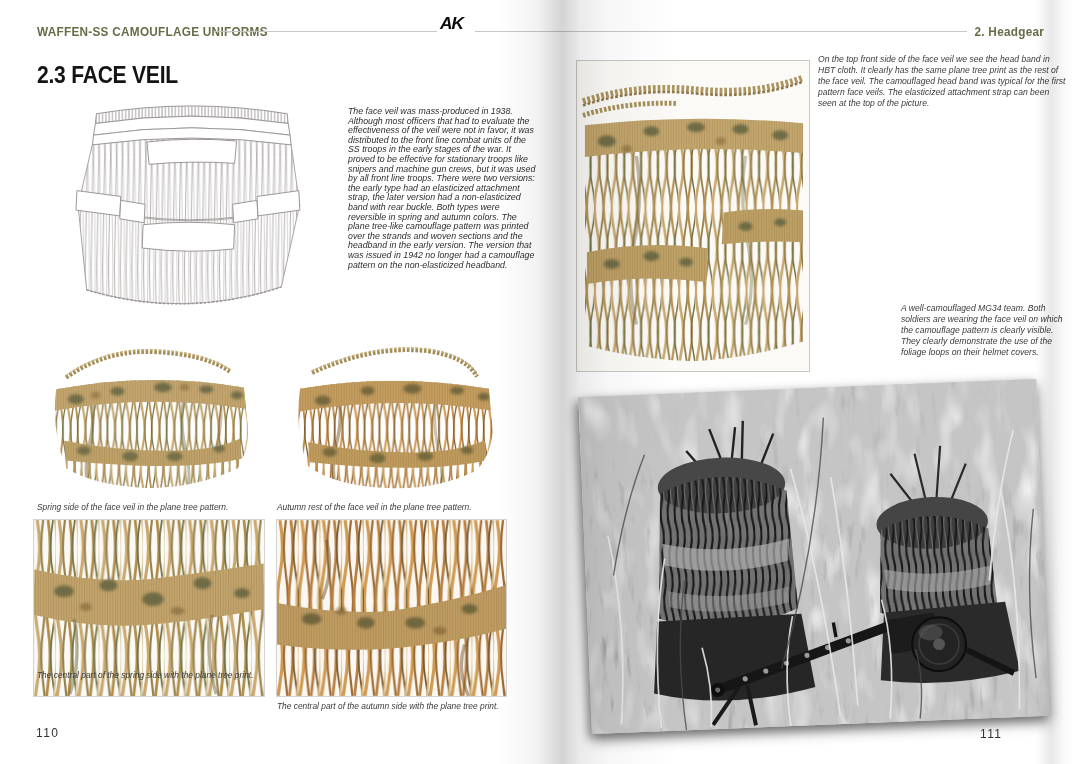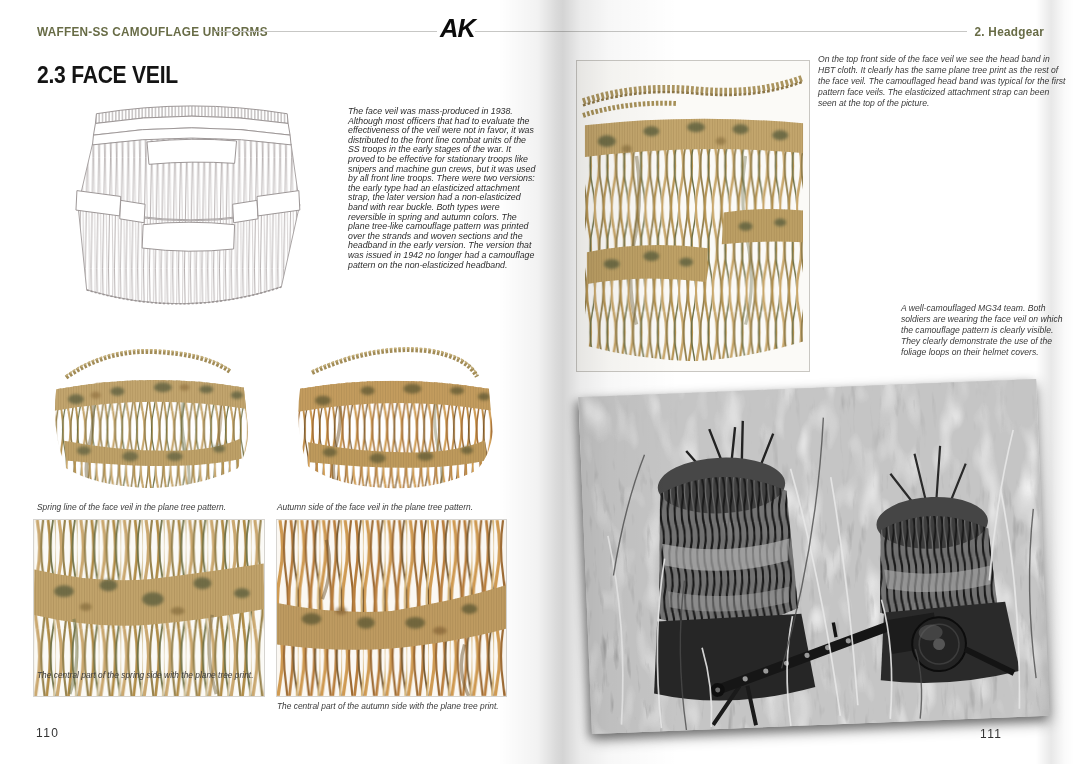--- a/index.html
+++ b/index.html
@@ -14,21 +14,21 @@
 
   
   .hdr{
     font-weight:bold; font-size:12.5px; letter-spacing:.3px;
     color:var(--olive); white-space:nowrap;
     transform:scaleX(.94); transform-origin:left center;
   }
   .hdr.right{ transform-origin:right center; }
   .rule{ height:1px; background:#c7c7c5; }
   .ak{
-    font-weight:bold; font-style:italic; font-size:25px; color:#0b0b0b;
+    font-weight:bold; font-style:italic; font-size:17px; color:#0b0b0b;
     letter-spacing:-1px; transform:scaleX(1.02); transform-origin:left center;
     white-space:nowrap;
   }
 
   .section-title{
     font-weight:bold; font-size:24px; color:#141414; letter-spacing:-.3px;
     transform:scaleX(.88); transform-origin:left center; white-space:nowrap;
   }
 
   .body-text{
@@ -190,22 +190,22 @@
     <g filter="url(#bl1)" fill="#5e5a35" opacity="0.75">
       <ellipse cx="52" cy="116" rx="7" ry="4.5"></ellipse>
           <ellipse cx="100" cy="122" rx="8" ry="5"></ellipse>
       <ellipse cx="148" cy="120" rx="8" ry="4.5"></ellipse>
           <ellipse cx="190" cy="114" rx="6" ry="4"></ellipse>
     </g>
   </g>
 </svg>
 </div>
 
-<div class="abs caption" style="left:37px; top:502px; width:236px;">Spring line of the face veil in the plane tree pattern.</div>
-<div class="abs caption" style="left:277px; top:502px; width:236px;">Autumn side of the face veil in the plane tree pattern.</div>
+<div class="abs caption" style="left:37px; top:502px; width:236px;">Spring side of the face veil in the plane tree pattern.</div>
+<div class="abs caption" style="left:277px; top:502px; width:236px;">Autumn rest of the face veil in the plane tree pattern.</div>
 
 <div class="abs photo framed" style="left:33px; top:519px; width:230px; height:176px;">
 <svg viewBox="0 0 232 178" xmlns="http://www.w3.org/2000/svg">
   <defs>
     <pattern id="fsl" patternUnits="userSpaceOnUse" width="22" height="110">
       <path d="M3,0 q5,28 0,55 q-5,27 0,55" stroke="#caa870" stroke-width="3.2" fill="none"></path>
       <path d="M9,0 q-4,28 0,55 q4,27 0,55" stroke="#97834e" stroke-width="2.2" fill="none"></path>
       <path d="M14,0 q4,28 0,55 q-4,27 0,55" stroke="#b08c47" stroke-width="2.8" fill="none"></path>
       <path d="M19,0 q-5,28 0,55 q5,27 0,55" stroke="#6f7146" stroke-width="1.8" fill="none"></path>
       <path d="M21,0 q3,28 0,55 q-3,27 0,55" stroke="#d9c9a4" stroke-width="2" fill="none"></path>

